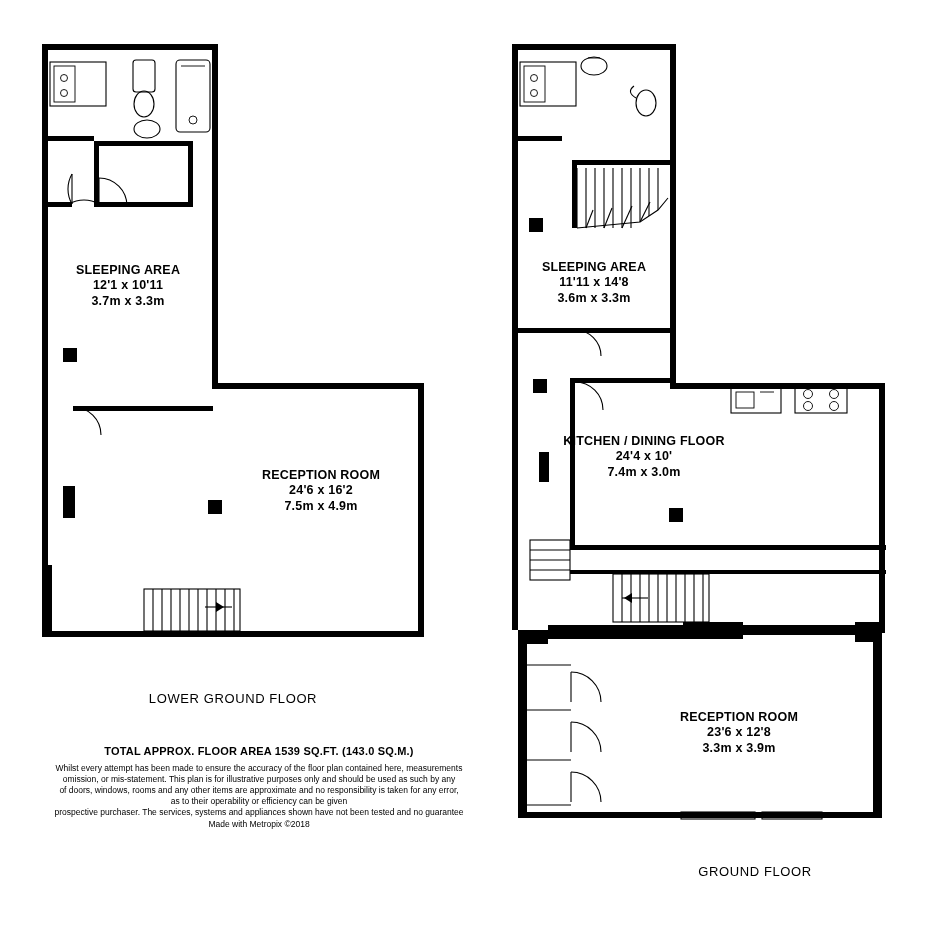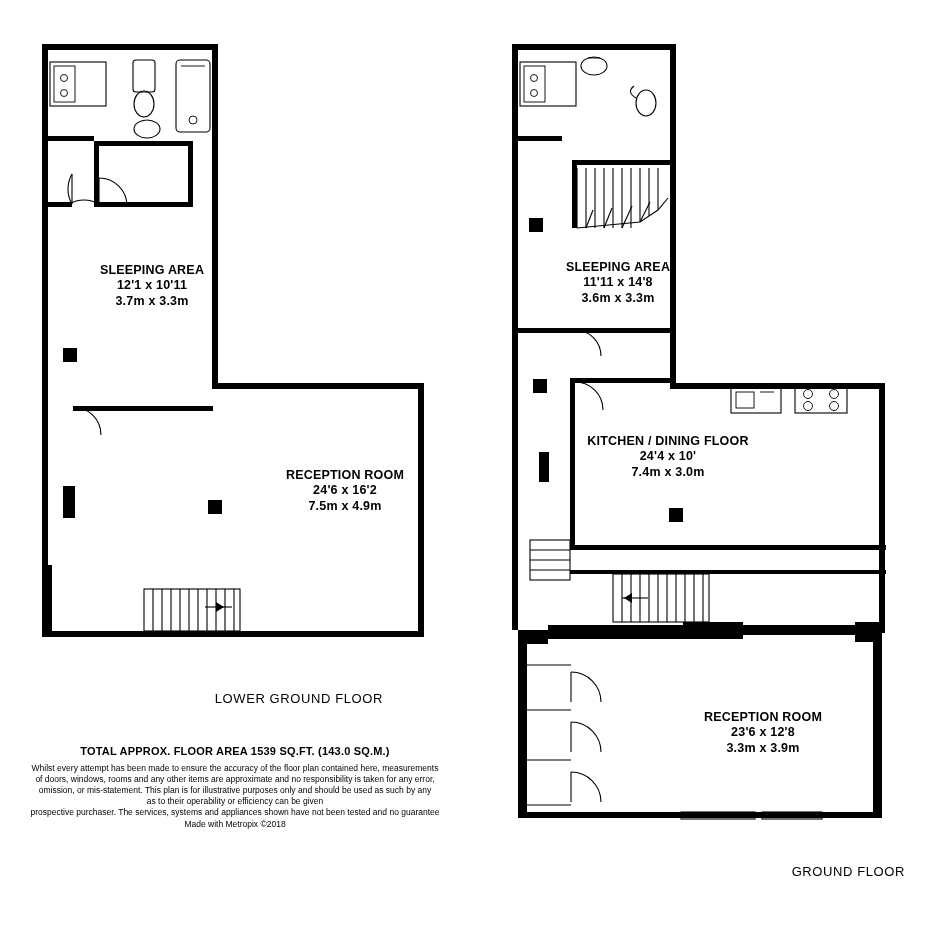--- a/index.html
+++ b/index.html
@@ -23,28 +23,27 @@
     background: #000000;
   }
   .room-label {
     position: absolute;
     text-align: center;
     line-height: 1.22;
     font-weight: bold;
     font-size: 12.5px;
     letter-spacing: 0.2px;
     white-space: nowrap;
-    margin-left: 24px;
   }
   .room-label .ln {
     display: block;
   }
   .floor-title {
     position: absolute;
-    text-align: right;
+    text-align: center;
     font-size: 13px;
     letter-spacing: 0.6px;
     white-space: nowrap;
   }
   .legal {
     position: absolute;
     text-align: center;
     font-size: 8.5px;
     line-height: 1.32;
     width: 470px;
@@ -176,25 +175,25 @@
 
     <div class="room-label" style="left:656px; top:710px; width:166px;">
       <span class="ln">RECEPTION ROOM</span>
       <span class="ln">23'6 x 12'8</span>
       <span class="ln">3.3m x 3.9m</span>
     </div>
 
     <div class="floor-title" style="left:605px; top:864px; width:300px;">GROUND FLOOR</div>
   </div>
 
-  <div class="legal" style="top:744px;">
+  <div class="legal" style="top:744px;padding-left:24px;">
     <div class="bold-line">TOTAL APPROX. FLOOR AREA 1539 SQ.FT. (143.0 SQ.M.)</div>
     <div>Whilst every attempt has been made to ensure the accuracy of the floor plan contained here, measurements</div>
+    <div>omission, or mis-statement. This plan is for illustrative purposes only and should be used as such by any</div>
     <div>of doors, windows, rooms and any other items are approximate and no responsibility is taken for any error,</div>
-    <div>omission, or mis-statement. This plan is for illustrative purposes only and should be used as such by any</div>
     <div>as to their operability or efficiency can be given</div>
     <div>prospective purchaser. The services, systems and appliances shown have not been tested and no guarantee</div>
     <div>Made with Metropix ©2018</div>
   </div>
 
   <svg class="plan" viewBox="0 0 940 935">
 
     <g>
       <rect class="fixture" x="50" y="62" width="56" height="44"></rect>
       <rect class="fixture-thin" x="54" y="66" width="21" height="36"></rect>

